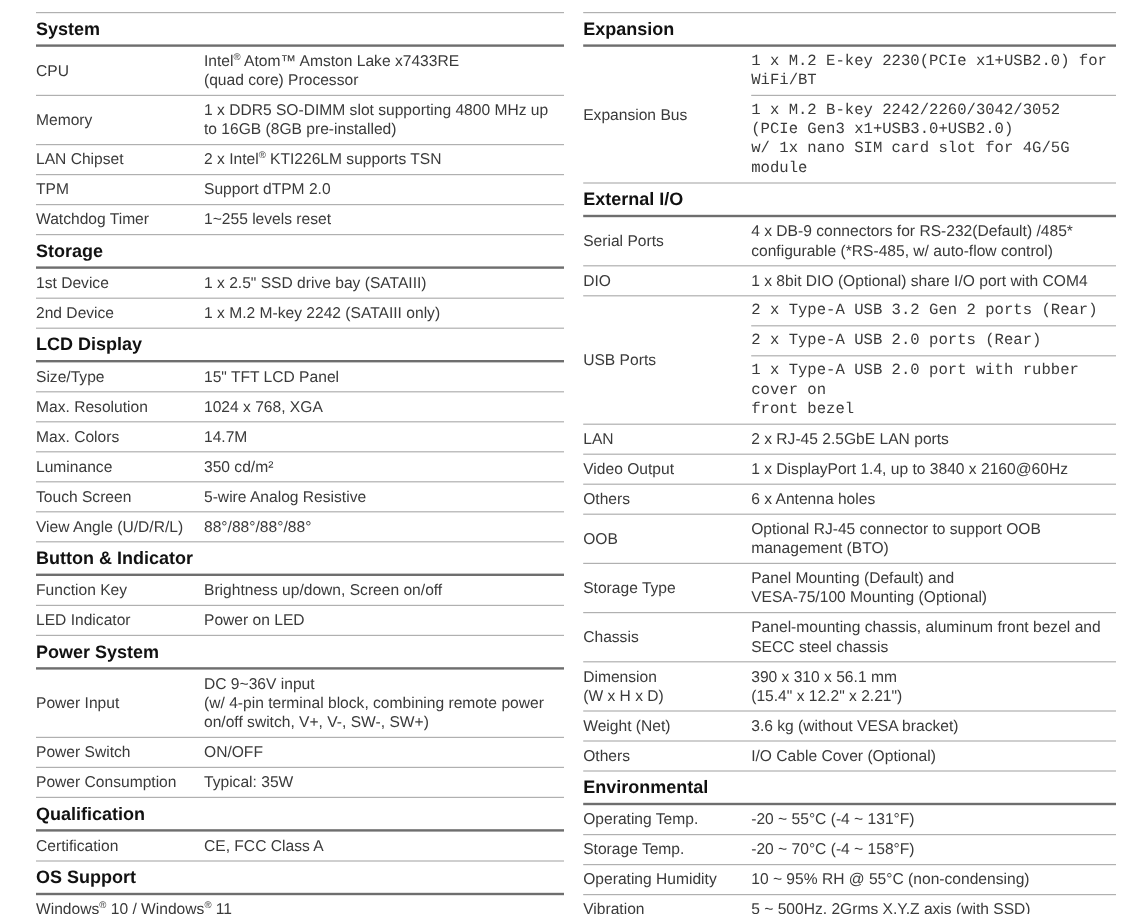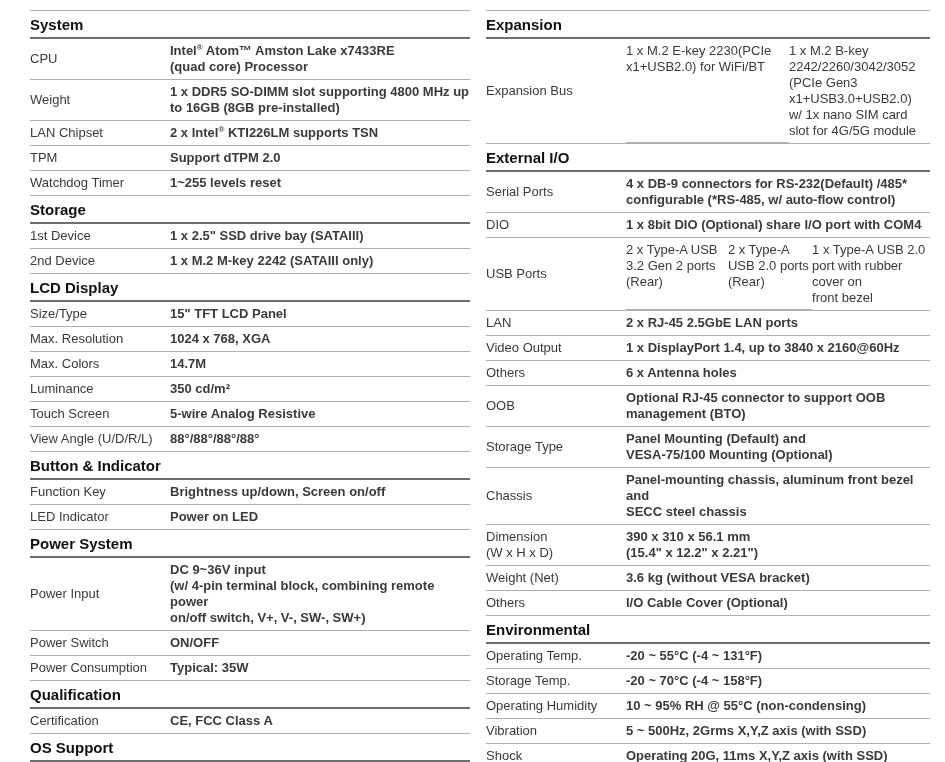--- a/index.html
+++ b/index.html
@@ -27,40 +27,40 @@
     padding:5px 0 4px 0;
     border-bottom:2px solid var(--section-line);
   }
   .row{
     display:flex;align-items:center;
     border-bottom:1px solid var(--row-line);
     padding:4px 0;
   }
   .row.has-subs{padding:0;}
   .label{width:140px;flex-shrink:0;padding-right:6px;}
-  .value{flex:1;font-weight:bold;}
-  .subvalues{flex:1;display:flex;}
+  .value{flex:1;}
+  .subvalues{flex:1;display:flex;flex-direction:column;font-family:Liberation Mono, monospace;}
   .subvalue{padding:4px 0;}
   .subvalue:not(:last-child){border-bottom:1px solid var(--row-line);}
   .row.full-row .full{flex:1;}
   sup{font-size:8px;line-height:0;vertical-align:super;}
 </style>
 </head>
 <body>
 
 <div class="page">
   <div class="col col-left" id="col-0">
       <div class="section">
         <div class="section-title">System</div>
         <div class="row">
           <div class="label">CPU</div>
           <div class="value">Intel<sup>®</sup> Atom™ Amston Lake x7433RE<br>(quad core) Processor</div>
         </div>
         <div class="row">
-          <div class="label">Weight</div>
+          <div class="label">Memory</div>
           <div class="value">1 x DDR5 SO-DIMM slot supporting 4800 MHz up<br>to 16GB (8GB pre-installed)</div>
         </div>
         <div class="row">
           <div class="label">LAN Chipset</div>
           <div class="value">2 x Intel<sup>®</sup> KTI226LM supports TSN</div>
         </div>
         <div class="row">
           <div class="label">TPM</div>
           <div class="value">Support dTPM 2.0</div>
         </div>

